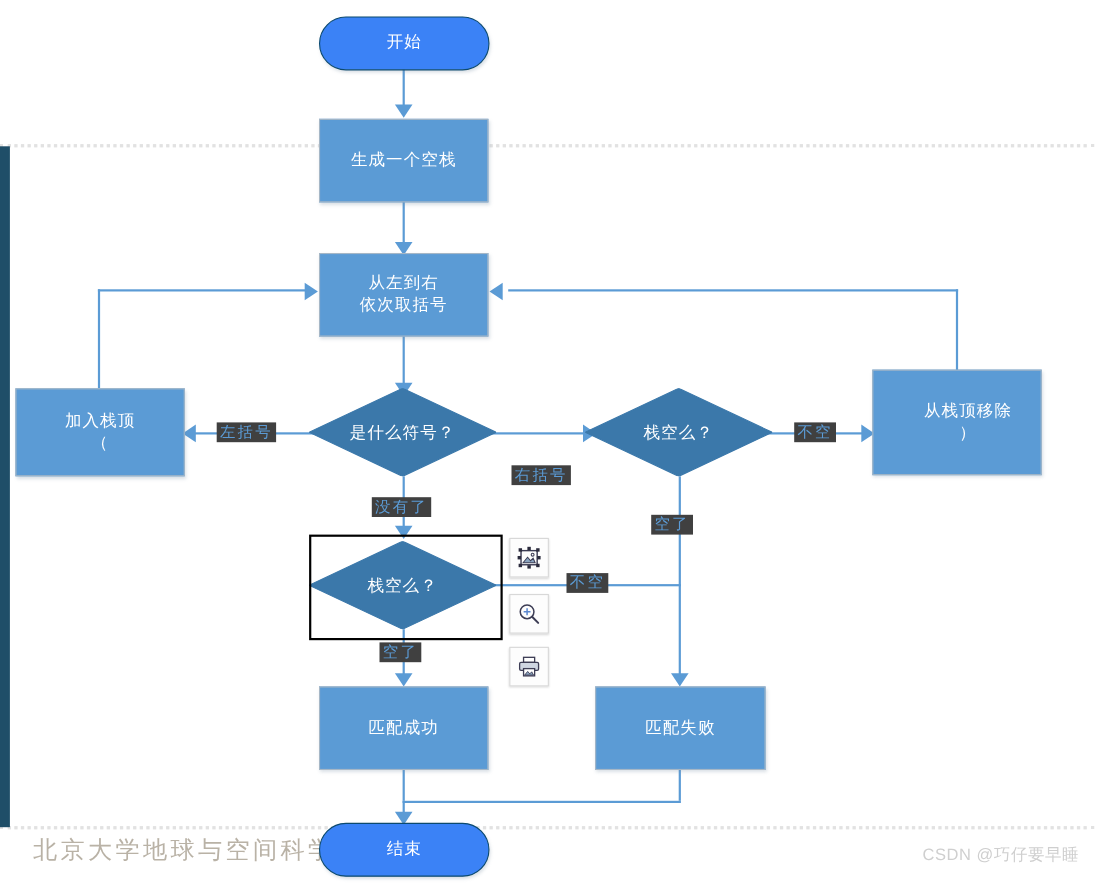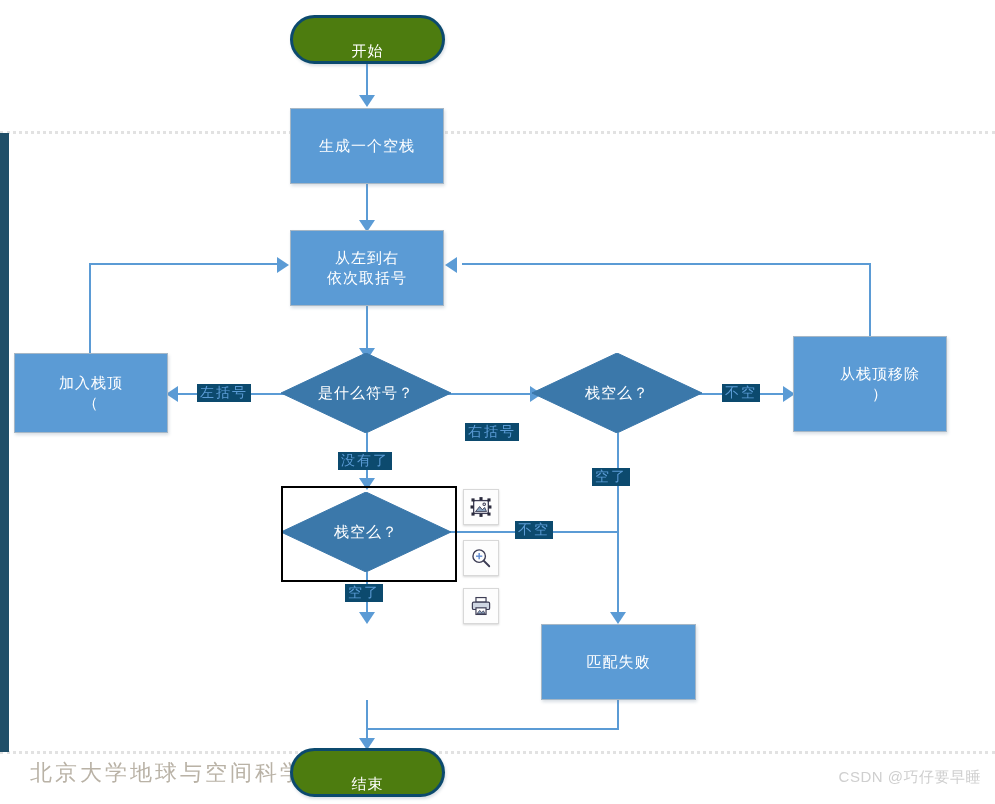--- a/index.html
+++ b/index.html
@@ -48,24 +48,23 @@
     line-height: 1.35;
     letter-spacing: 1px;
     border: 1px solid #a6b7c6;
     box-shadow: 1px 2px 3px rgba(120,140,160,0.28);
     z-index: 4;
   }
   .node.process {
     background: #5b9bd5;
   }
   .node.terminator {
-    background: #4d7c0f;
+    background: #3b82f6;
     border-radius: 999px;
-    border: 3px solid #0c4a6e;
-    align-items: flex-end;
+    border: 1px solid #0c4a6e;
   }
   .node .label { white-space: pre-line; }
 
   
   .decision {
     position: absolute;
     z-index: 4;
   }
   .decision .shape {
     position: absolute;
@@ -112,21 +111,21 @@
     border-top: 8px solid transparent;
     border-bottom: 8px solid transparent;
     border-left: 12px solid #5b9bd5;
   }
 
   .edge-label {
     position: absolute;
     color: #5b9bd5;
     font-size: 14px;
     letter-spacing: 2px;
-    background: #0c4a6e;
+    background: #404040;
     padding: 0 3px;
     white-space: nowrap;
     z-index: 3;
     text-align: right;
   }
 
   
   .selection-frame {
     position: absolute;
     border: 2px solid #000000;
@@ -266,20 +265,23 @@
     <div class="dtext">栈空么？</div>
   </div>
 
   <div class="decision" style="left:281px; top:492px; width:170px; height:80px;">
     <svg class="shape" viewBox="0 0 170 80" preserveAspectRatio="none">
       <polygon points="85,0 170,40 85,80 0,40" fill="#3b78aa" stroke="#3b78aa" stroke-width="1"></polygon>
     </svg>
     <div class="dtext">栈空么？</div>
   </div>
 
+  <div class="node process" style="left:290px; top:624px; width:154px; height:76px;">
+    <span class="label">匹配成功</span>
+  </div>
 
   <div class="node terminator" style="left:290px; top:748px; width:155px; height:49px;">
     <span class="label">结束</span>
   </div>
 
   <div class="node process" style="left:541px; top:624px; width:155px; height:76px;">
     <span class="label">匹配失败</span>
   </div>
 
   <div class="selection-frame" style="left:281px; top:486px; width:172px; height:92px;"></div>

